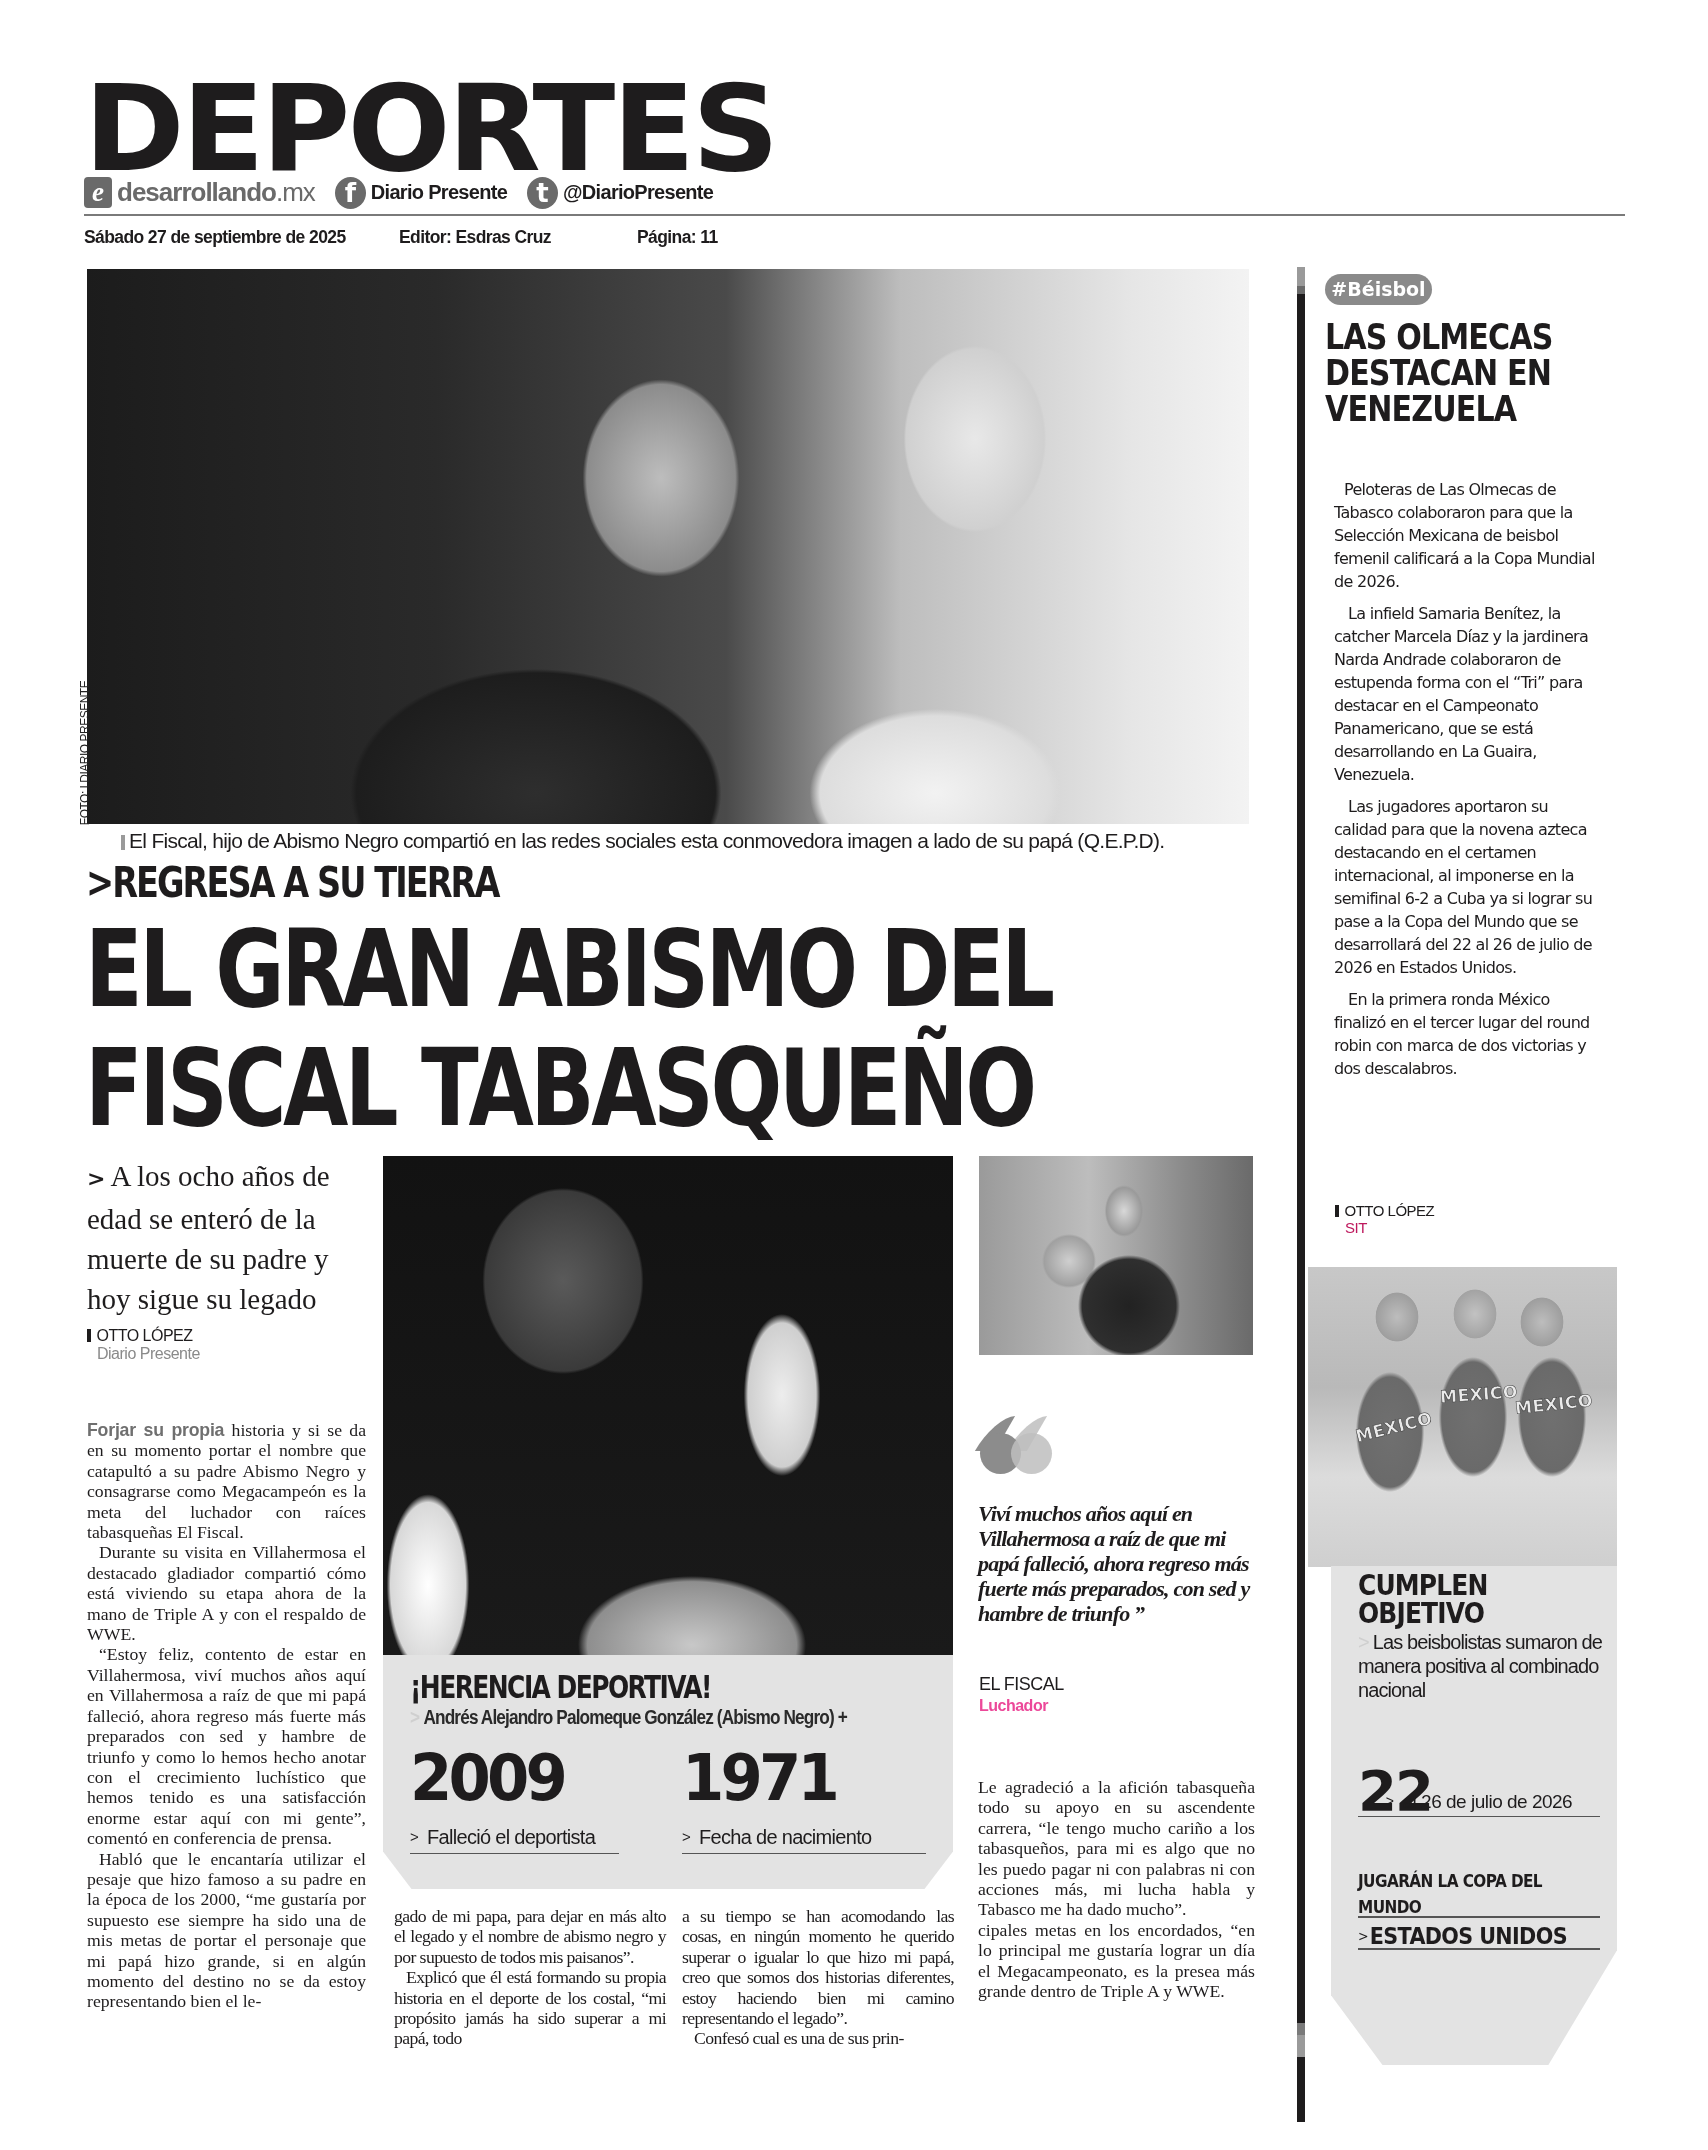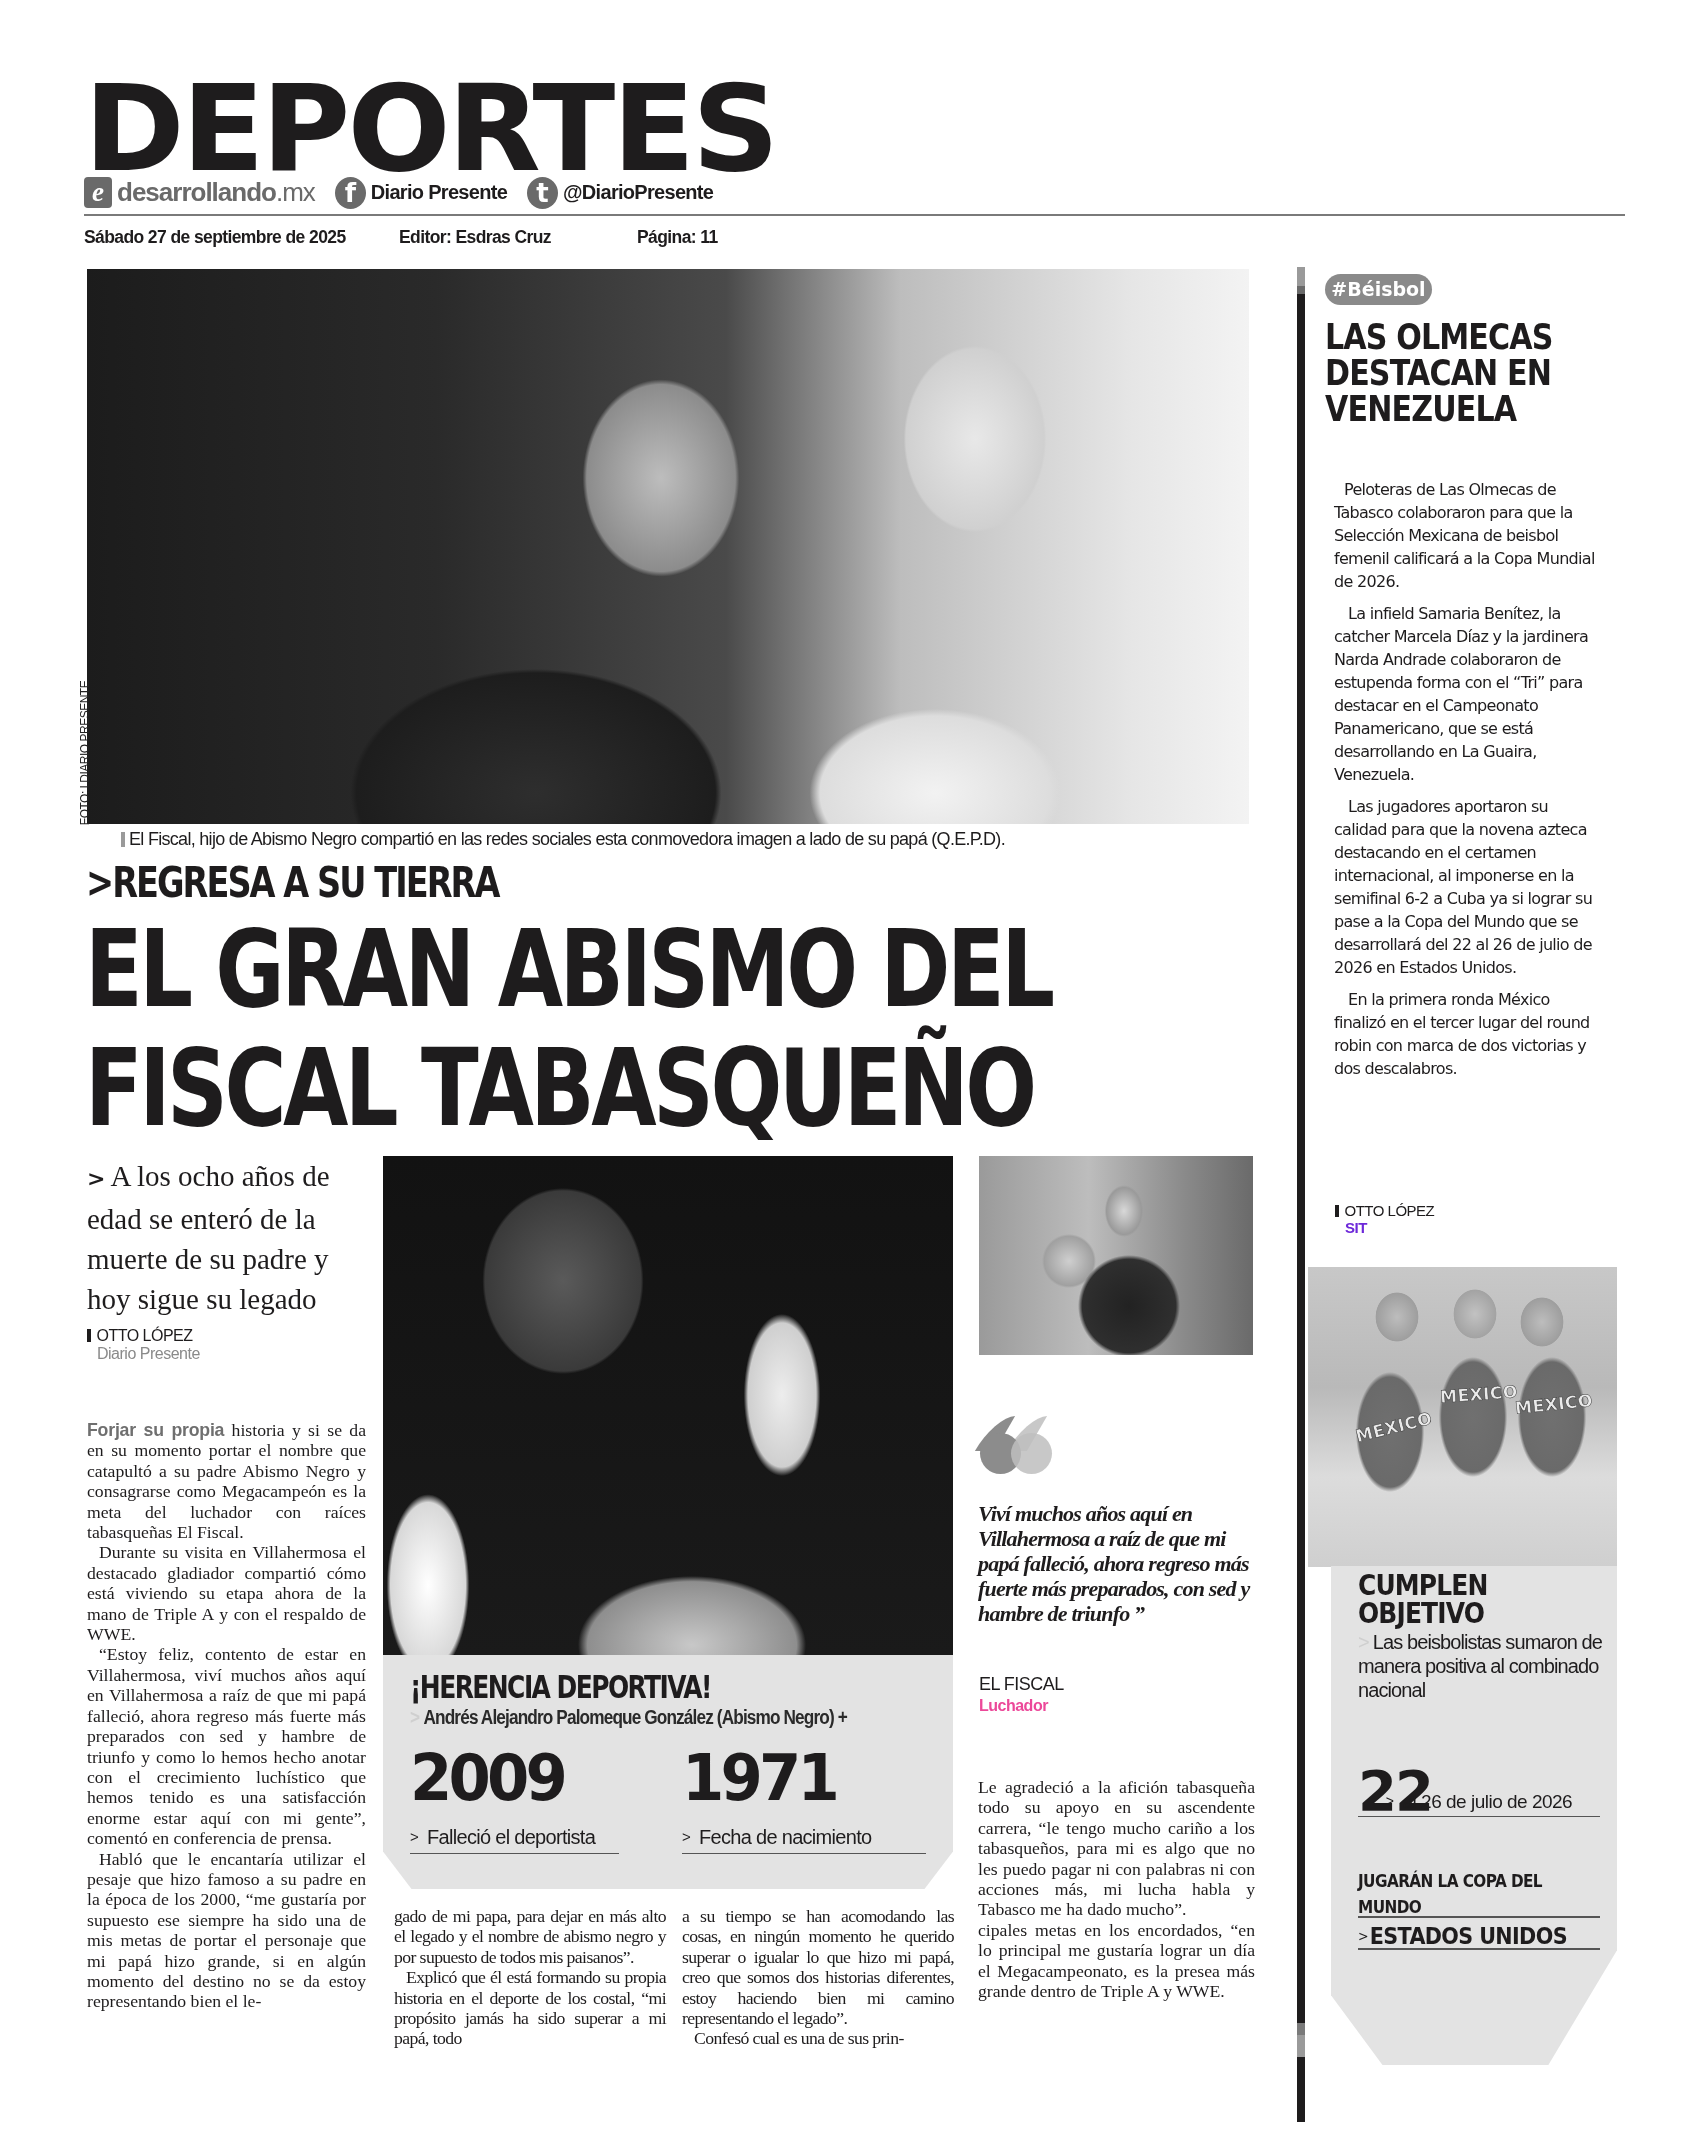--- a/index.html
+++ b/index.html
@@ -25,21 +25,21 @@
   .photo-main { left: 87px; top: 269px; width: 1162px; height: 555px;
     background:
       radial-gradient(ellipse 115px 150px at 888px 170px, #e8e8e8 0%, #d0d0d0 60%, transparent 62%),
       radial-gradient(ellipse 209px 140px at 848px 524px, #f2f2f2 0%, #dddddd 55%, transparent 60%),
       radial-gradient(ellipse 135px 170px at 574px 209px, #bdbdbd 0%, #8c8c8c 55%, transparent 58%),
       radial-gradient(ellipse 299px 200px at 449px 524px, #2e2e2e 0%, #1d1d1d 60%, transparent 62%),
       linear-gradient(90deg, #1c1c1c 0%, #2a2a2a 30%, #4a4a4a 55%, #bdbdbd 70%, #e6e6e6 90%, #f3f3f3 100%);
   }
   .photo-credit { left: 75px; top: 683px; width: 20px; height: 140px; }
   .photo-credit span { position: absolute; left: 10px; top: 70px; transform: translate(-50%,-50%) rotate(-90deg); white-space: nowrap; font-size: 12px; letter-spacing: -0.5px; color: #222; }
-  .caption { left: 87px; top: 829px; font-size: 18px; letter-spacing: -0.7px; color: #1e1c1d; font-family: "Liberation Sans Narrow", "Liberation Sans", sans-serif; white-space: nowrap; padding-left: 34px; }
+  .caption { left: 87px; top: 829px; font-size: 21px; letter-spacing: -0.7px; color: #1e1c1d; font-family: "Liberation Sans Narrow", "Liberation Sans", sans-serif; white-space: nowrap; padding-left: 34px; }
   .caption .bar { display: inline-block; width: 4px; height: 15px; background: #9a9a9a; margin-right: 4px; vertical-align: -2px; }
 
   
   .kicker { left: 86px; top: 857px; font-family: "DejaVu Sans", sans-serif; font-weight: bold; font-size: 43px; letter-spacing: -2.5px; transform: scaleX(0.78); transform-origin: left; white-space: nowrap; }
   .headline { left: 85px; top: 910px; font-family: "DejaVu Sans", sans-serif; font-weight: bold; font-size: 107px; line-height: 119px; letter-spacing: -4.5px; transform: scaleX(0.79); transform-origin: left; white-space: nowrap; }
 
   
   .deck { left: 87px; top: 1156px; width: 279px; font-family: "Liberation Serif", serif; font-size: 29px; line-height: 40px; color: #1e1c1d; }
   .deck .arrow { font-family: "DejaVu Sans", sans-serif; font-weight: bold; font-size: 22px; margin-right: 5px; }
   .byline { left: 87px; top: 1327px; font-size: 16px; letter-spacing: -0.5px; line-height: 18px; }
@@ -102,21 +102,21 @@
   .sidebar-bar-top2 { left: 1297px; top: 286px; width: 8px; height: 8px; background: #6a6a6a; }
   .sidebar-bar-bot1 { left: 1297px; top: 2023px; width: 8px; height: 13px; background: #7a7a7a; }
   .sidebar-bar-bot2 { left: 1297px; top: 2035px; width: 8px; height: 22px; background: #9a9a9a; }
   .tag-pill { left: 1325px; top: 274px; width: 107px; height: 31px; border-radius: 15.5px; background: #8a8a8a; color: #fff; font-family: "DejaVu Sans", sans-serif; font-weight: bold; font-size: 19px; line-height: 31px; text-align: center; letter-spacing: 0; }
   .side-headline { left: 1325px; top: 319px; font-family: "DejaVu Sans", sans-serif; font-weight: bold; font-size: 35px; line-height: 36px; letter-spacing: -1px; transform: scaleX(0.86); transform-origin: left; white-space: nowrap; }
   .side-body { left: 1334px; top: 478px; width: 269px; font-family: "DejaVu Sans", sans-serif; font-size: 16px; line-height: 23px; letter-spacing: -0.7px; color: #1e1c1d; }
   .side-body p { text-indent: 14px; margin-bottom: 9px; }
   .side-body p:first-child { text-indent: 10px; }
   .side-byline { left: 1335px; top: 1202px; font-size: 15px; letter-spacing: -0.5px; line-height: 17px; }
   .side-byline .bar { display: inline-block; width: 3.5px; height: 12px; background: #1e1c1d; margin-right: 6px; vertical-align: -1px; }
-  .side-byline .org { display: block; padding-left: 10px; color: #6d28d9; font-weight: bold; }
+  .side-byline .org { display: block; padding-left: 10px; color: #be185d; }
   .photo-team { left: 1308px; top: 1267px; width: 309px; height: 300px;
     background:
       radial-gradient(ellipse 35px 40px at 89px 50px, #bdbdbd 0%, #9e9e9e 60%, transparent 62%),
       radial-gradient(ellipse 35px 40px at 167px 47px, #c2c2c2 0%, #a3a3a3 60%, transparent 62%),
       radial-gradient(ellipse 35px 40px at 234px 55px, #bdbdbd 0%, #9e9e9e 60%, transparent 62%),
       radial-gradient(ellipse 57px 100px at 82px 165px, #707070 0%, #6a6a6a 55%, transparent 60%),
       radial-gradient(ellipse 57px 100px at 165px 150px, #707070 0%, #6a6a6a 55%, transparent 60%),
       radial-gradient(ellipse 57px 100px at 244px 150px, #707070 0%, #6a6a6a 55%, transparent 60%),
       linear-gradient(180deg, #c8c8c8 0%, #b9b9b9 40%, #dcdcdc 70%, #cfcfcf 100%);
   }

